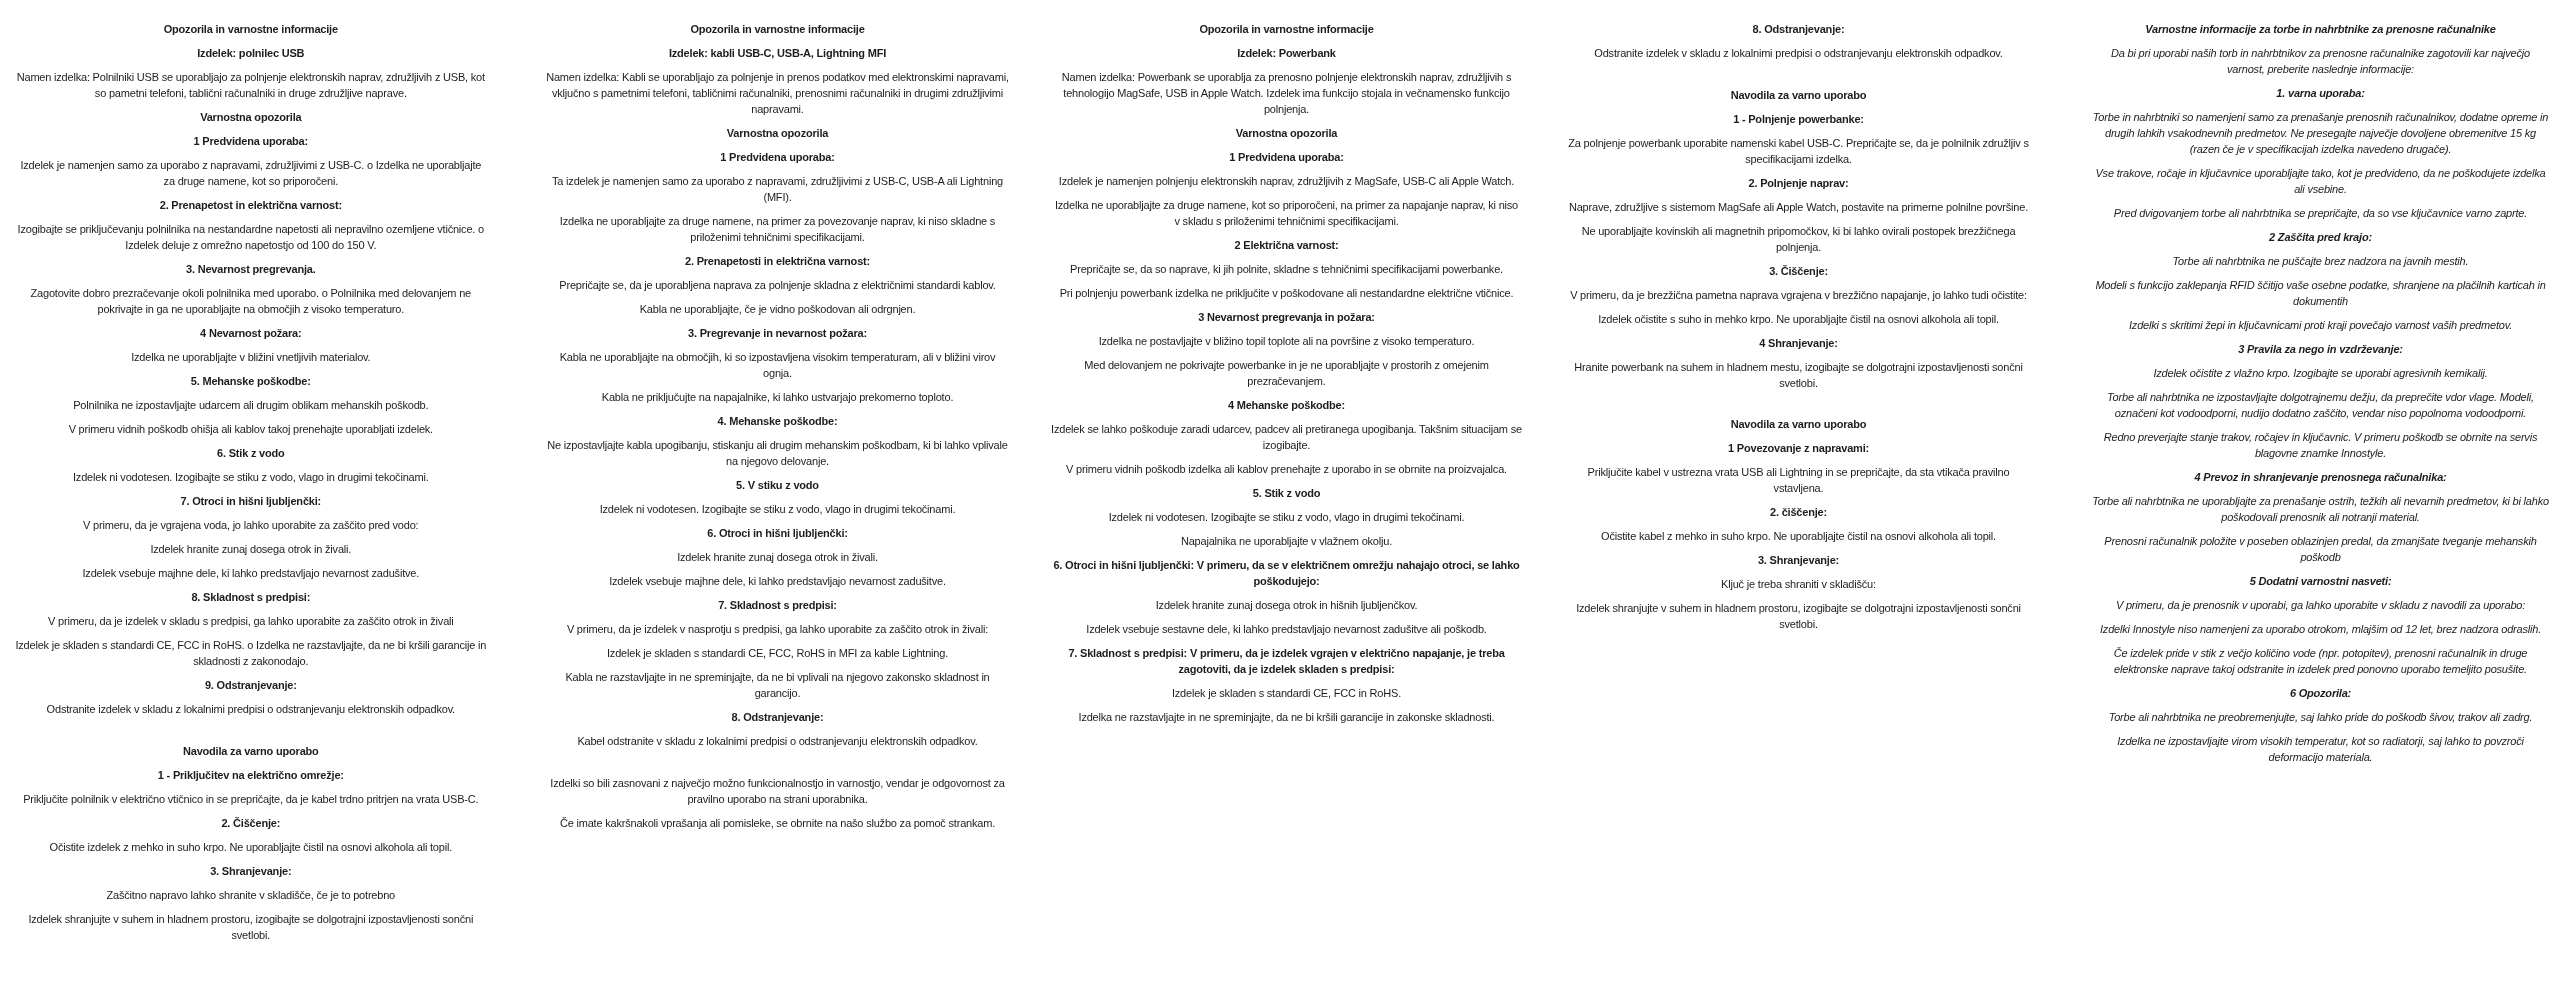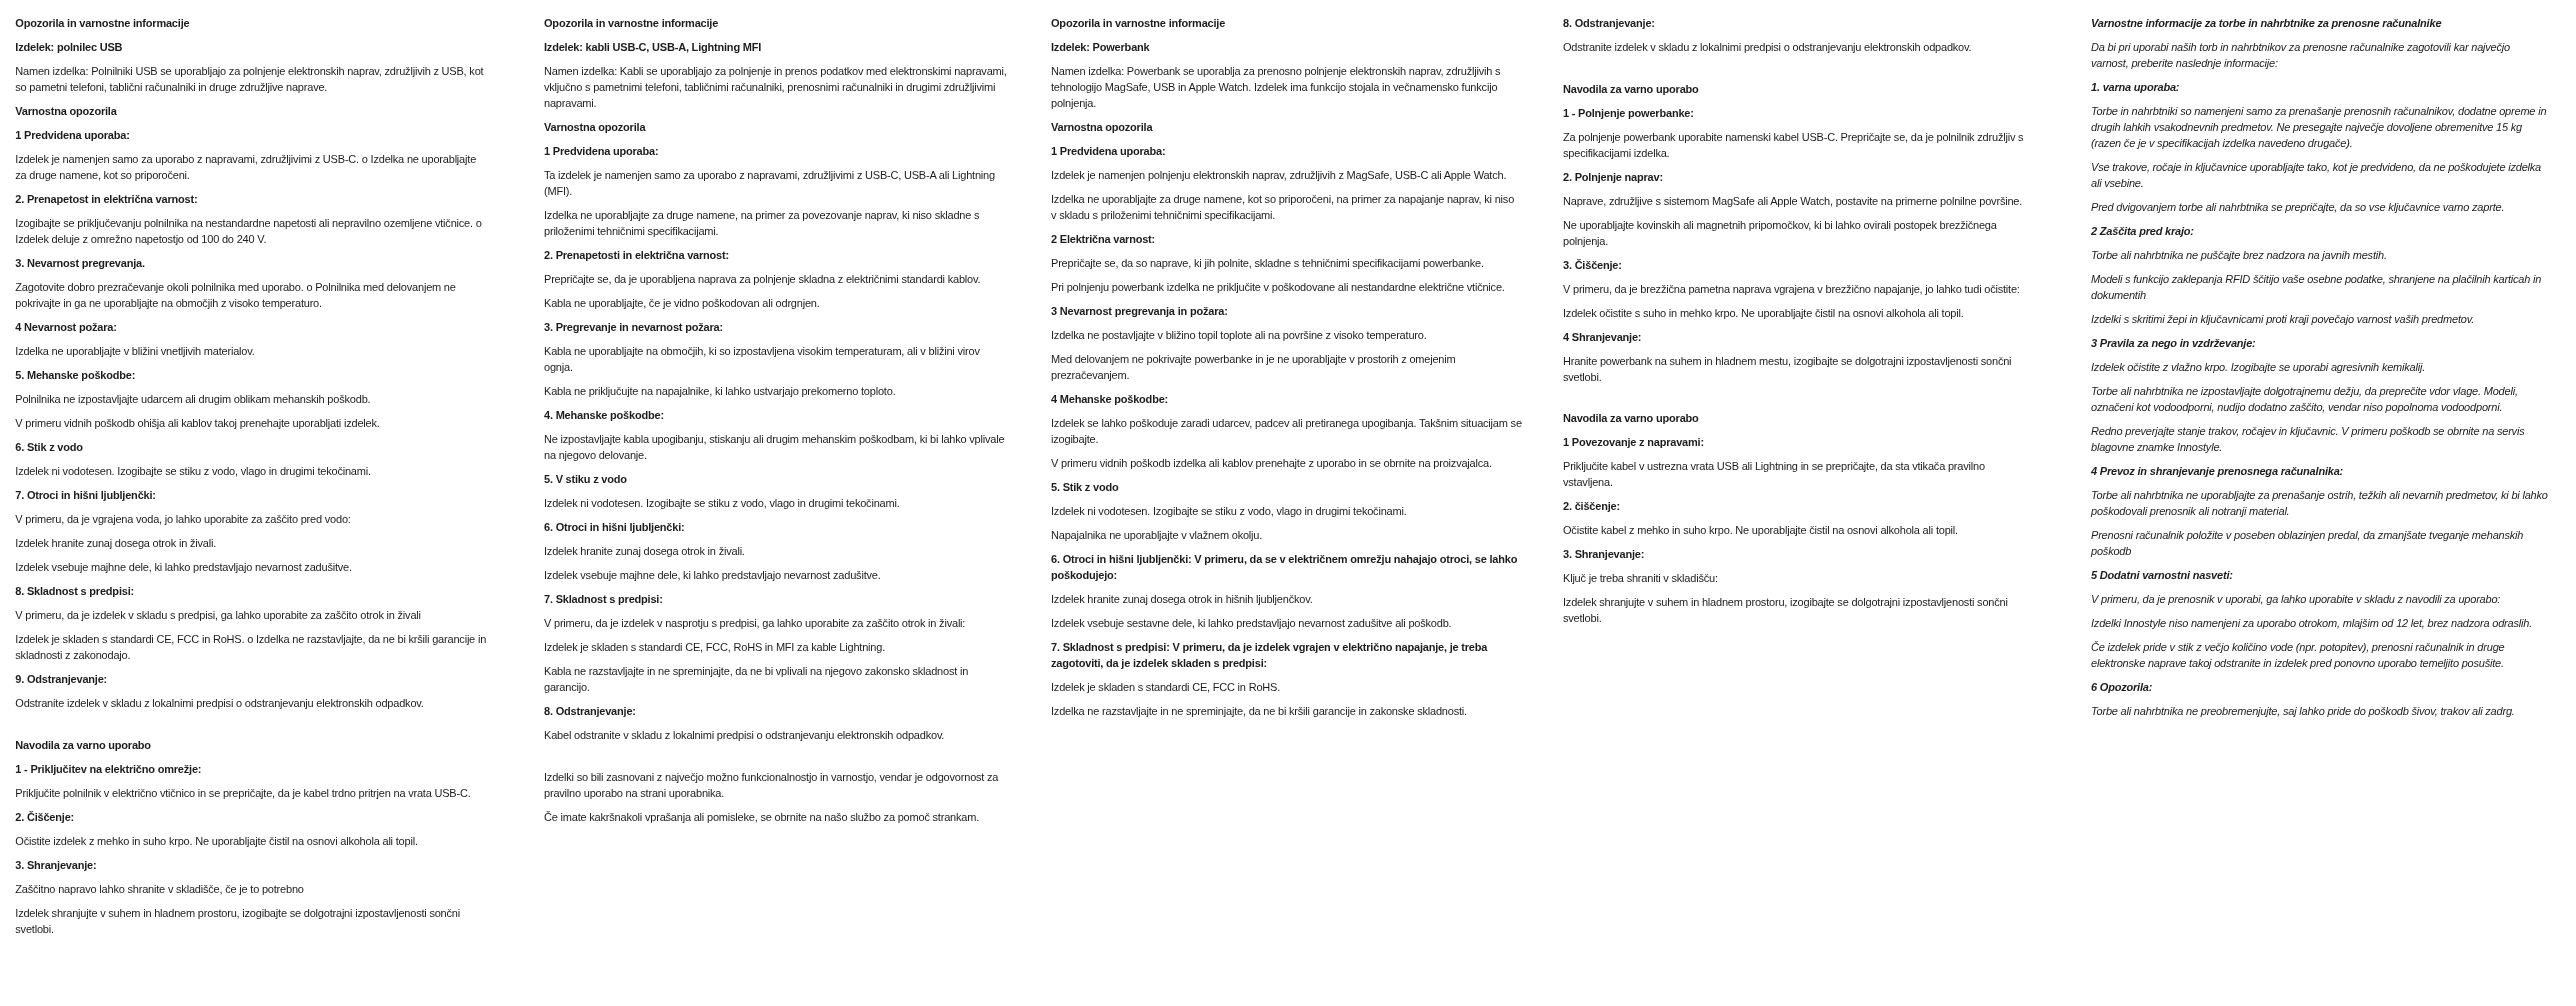--- a/index.html
+++ b/index.html
@@ -14,21 +14,22 @@
     overflow: hidden;
     font-family: "Liberation Sans", sans-serif;
     color: #1d1d1f;
   }
   .doc {
     position: absolute;
     inset: 0;
   }
   .col {
     position: absolute;
-    top: 15px;
+    top: 21px;
+    text-align: center;
   }
   .blk {
     font-size: 11px;
     line-height: 16px;
     letter-spacing: -0.2px;
     margin: 0 0 8px 0;
     white-space: normal;
   }
   .h1, .h2 {
     font-weight: 700;
@@ -45,21 +46,21 @@
 
 <div class="doc" id="doc">
     <section class="col" style="left: 15.3px; width: 471px;">
       <h1 class="blk h1">Opozorila in varnostne informacije</h1>
       <h2 class="blk h2">Izdelek: polnilec USB</h2>
       <p class="blk p">Namen izdelka: Polnilniki USB se uporabljajo za polnjenje elektronskih naprav, združljivih z USB, kot so pametni telefoni, tablični računalniki in druge združljive naprave.</p>
       <h2 class="blk h2">Varnostna opozorila</h2>
       <h2 class="blk h2">1 Predvidena uporaba:</h2>
       <p class="blk p">Izdelek je namenjen samo za uporabo z napravami, združljivimi z USB-C. o Izdelka ne uporabljajte za druge namene, kot so priporočeni.</p>
       <h2 class="blk h2">2. Prenapetost in električna varnost:</h2>
-      <p class="blk p">Izogibajte se priključevanju polnilnika na nestandardne napetosti ali nepravilno ozemljene vtičnice. o Izdelek deluje z omrežno napetostjo od 100 do 240 V.</p>
+      <p class="blk p">Izogibajte se priključevanju polnilnika na nestandardne napetosti ali nepravilno ozemljene vtičnice. o Izdelek deluje z omrežno napetostjo od 100 do 150 V.</p>
       <h2 class="blk h2">3. Nevarnost pregrevanja.</h2>
       <p class="blk p">Zagotovite dobro prezračevanje okoli polnilnika med uporabo. o Polnilnika med delovanjem ne pokrivajte in ga ne uporabljajte na območjih z visoko temperaturo.</p>
       <h2 class="blk h2">4 Nevarnost požara:</h2>
       <p class="blk p">Izdelka ne uporabljajte v bližini vnetljivih materialov.</p>
       <h2 class="blk h2">5. Mehanske poškodbe:</h2>
       <p class="blk p">Polnilnika ne izpostavljajte udarcem ali drugim oblikam mehanskih poškodb.</p>
       <p class="blk p">V primeru vidnih poškodb ohišja ali kablov takoj prenehajte uporabljati izdelek.</p>
       <h2 class="blk h2">6. Stik z vodo</h2>
       <p class="blk p">Izdelek ni vodotesen. Izogibajte se stiku z vodo, vlago in drugimi tekočinami.</p>
       <h2 class="blk h2">7. Otroci in hišni ljubljenčki:</h2>
@@ -181,15 +182,16 @@
       <p class="blk p">Redno preverjajte stanje trakov, ročajev in ključavnic. V primeru poškodb se obrnite na servis blagovne znamke Innostyle.</p>
       <h2 class="blk h2">4 Prevoz in shranjevanje prenosnega računalnika:</h2>
       <p class="blk p">Torbe ali nahrbtnika ne uporabljajte za prenašanje ostrih, težkih ali nevarnih predmetov, ki bi lahko poškodovali prenosnik ali notranji material.</p>
       <p class="blk p">Prenosni računalnik položite v poseben oblazinjen predal, da zmanjšate tveganje mehanskih poškodb</p>
       <h2 class="blk h2">5 Dodatni varnostni nasveti:</h2>
       <p class="blk p">V primeru, da je prenosnik v uporabi, ga lahko uporabite v skladu z navodili za uporabo:</p>
       <p class="blk p">Izdelki Innostyle niso namenjeni za uporabo otrokom, mlajšim od 12 let, brez nadzora odraslih.</p>
       <p class="blk p">Če izdelek pride v stik z večjo količino vode (npr. potopitev), prenosni računalnik in druge elektronske naprave takoj odstranite in izdelek pred ponovno uporabo temeljito posušite.</p>
       <h2 class="blk h2">6 Opozorila:</h2>
       <p class="blk p">Torbe ali nahrbtnika ne preobremenjujte, saj lahko pride do poškodb šivov, trakov ali zadrg.</p>
+      <p class="blk p">Izdelka ne izpostavljajte virom visokih temperatur, kot so radiatorji, saj lahko to povzroči deformacijo materiala.</p>
     </section>
   </div>
 
 
 </body></html>

